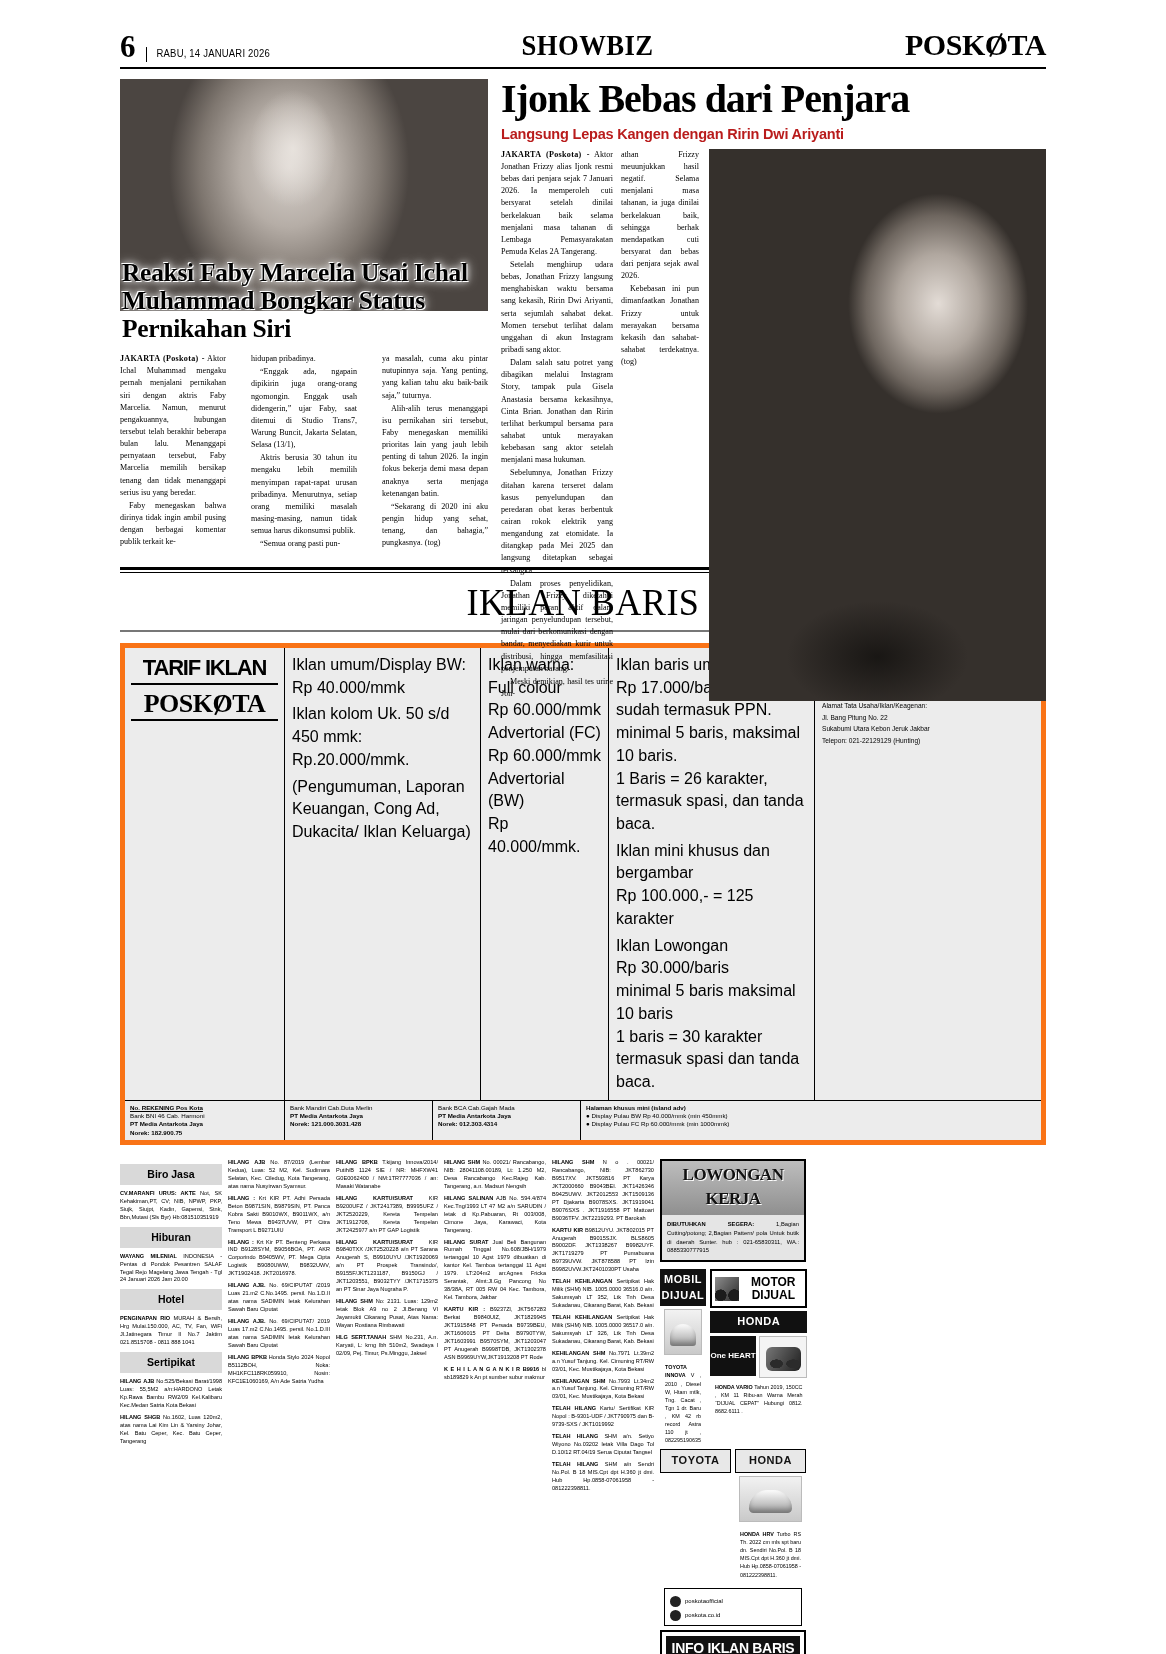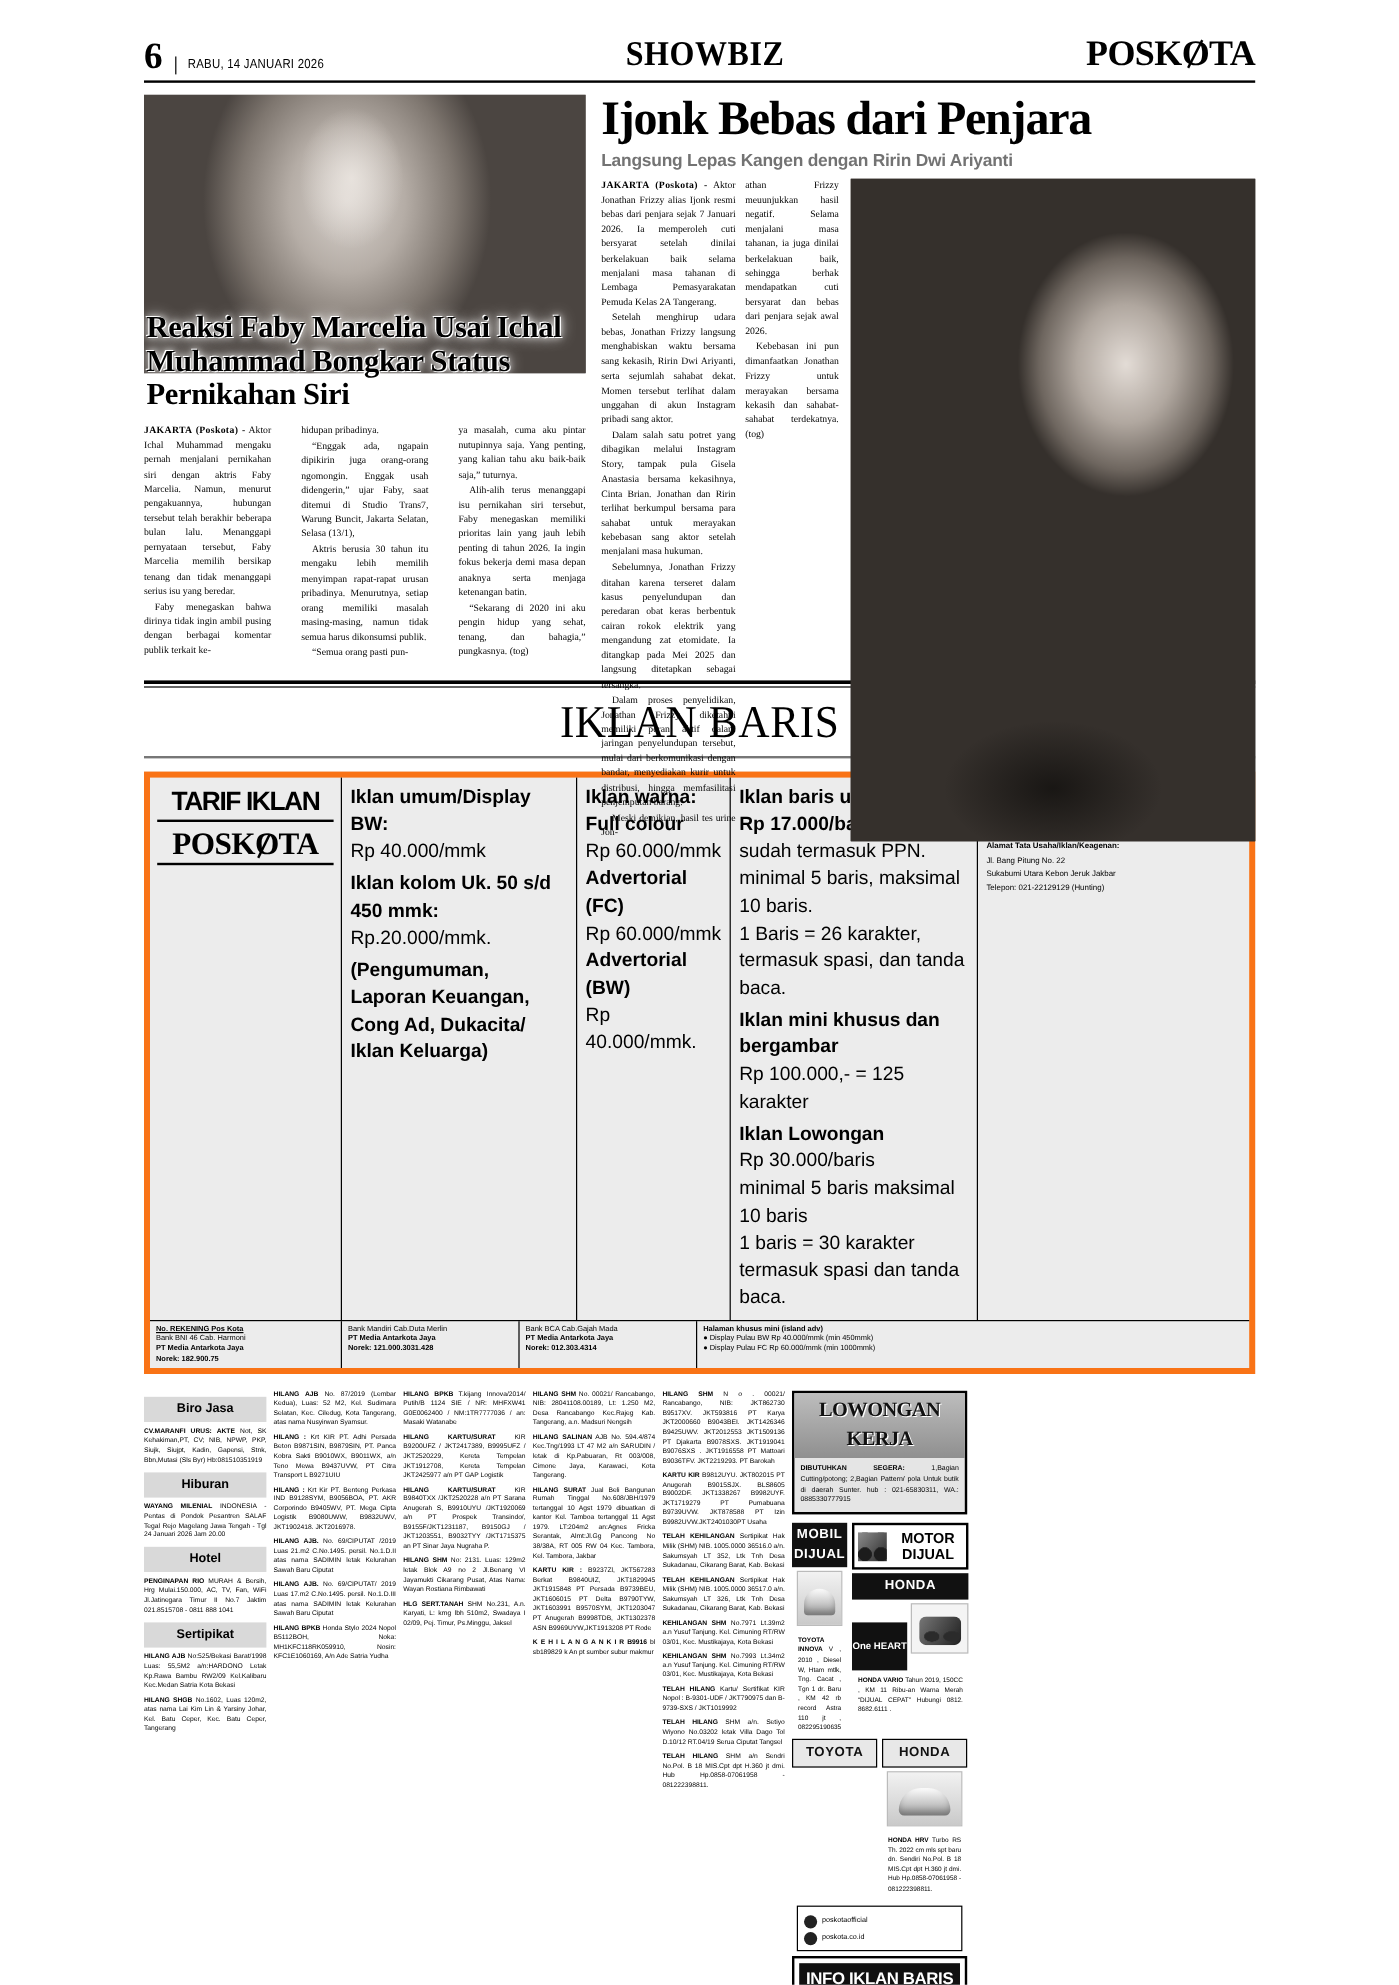--- a/index.html
+++ b/index.html
@@ -42,21 +42,21 @@
     text-shadow: 0 0 6px #fff, 0 0 12px #fff, 1px 1px 0 #fff, -1px -1px 0 #fff;
   }
   .body2 { display: flex; gap: 25px; margin-top: 10px; justify-content: flex-end; }
   .bcol { width: 120px; font-family: "Liberation Serif", serif; font-size: 8.1px; line-height: 1.5; text-align: justify; }
   .bcol p { margin-bottom: 1px; text-indent: 9px; }
   .bcol p.nofirst { text-indent: 0; }
   .lead { font-weight: bold; letter-spacing: .3px; }
 
   .col-right { flex: 1; padding-left: 13px; }
   .hl-main { font-family: "Liberation Serif", serif; font-weight: bold; font-size: 40px; line-height: 1.02; letter-spacing: -1px; }
-  .sub-main { font-size: 14.5px; font-weight: bold; color: #737373; margin-top: 6px; letter-spacing: -.2px; }
+  .sub-main { font-size: 14.5px; font-weight: bold; color: #b91c1c; margin-top: 6px; letter-spacing: -.2px; }
   .right-flow { display: flex; margin-top: 7px; }
   .rcol { width: 120px; font-family: "Liberation Serif", serif; font-size: 8.1px; line-height: 1.5; text-align: justify; padding-right: 8px; }
   .rcol p { margin-bottom: 1px; text-indent: 9px; }
   .rcol p.nofirst { text-indent: 0; }
   .rcol-narrow { width: 86px; }
   .photo-ijonk {
     flex: 1; min-height: 386px; margin-left: 2px;
     background:
       radial-gradient(ellipse 90px 110px at 68% 28%, #e3dcd6 0%, #b0a79f 45%, #6e665f 80%, #35302c 100%),
       radial-gradient(ellipse 80px 100px at 30% 42%, #cfc7c0 0%, #8a827b 50%, #3c3733 100%),
@@ -75,21 +75,21 @@
   .ib-rule2 { margin: 6px 120px 0 120px; border-top: 2px solid #777; }
   .t-logo-top { padding: 7px 6px 4px 6px; }
   .tarif-word { font-weight: bold; font-size: 22px; letter-spacing: -1.2px; text-align: center; font-family: "Liberation Sans", sans-serif; border-bottom: 2px solid #000; padding-bottom: 2px; }
   .pk-word { font-family: "Liberation Serif", serif; font-weight: bold; font-size: 26px; text-align: center; letter-spacing: -.5px; position: relative; margin-top: 4px; border-bottom: 2px solid #000; }
   .pk-word .slash { position: absolute; left: 60%; top: 5px; width: 2px; height: 22px; background: #000; transform: rotate(26deg); }
   .t-col { border-right: 1px solid #000; padding: 6px 7px; line-height: 1.42; }
   .t-c1 { width: 196px; }
   .t-c2 { width: 128px; }
   .t-c3 { width: 206px; }
   .t-c4 { flex: 1; border-right: none; font-size: 6.6px; line-height: 1.75; }
-  .t-col b { font-weight: bold; }
+  .t-col b { font-weight: normal; }
   .t-col .sp { display: block; height: 4px; }
   .t-sub { display: flex; border-top: 1px solid #000; font-size: 6.2px; }
   .t-sub > div { border-right: 1px solid #000; padding: 3px 5px; line-height: 1.35; }
   .t-sub > div:last-child { border-right: none; }
   .tariff-wrap { margin: 11px 120px 0 120px; border: 5px solid #f97316; background: #ececec; }
   .tw-row { display: flex; }
   .tw-left { width: 160px; border-right: 1px solid #000; }
   .tw-right { flex: 1; display: flex; }
 
   
@@ -110,21 +110,21 @@
     text-align: center; font-family: "Liberation Serif", serif; font-weight: bold;
     font-size: 17px; letter-spacing: -.5px; padding: 2px 0 4px 0; color: #111;
     text-shadow: 1px 1px 0 #fff;
   }
   .ad-body { padding: 5px 5px; font-size: 5.8px; line-height: 1.5; text-align: justify; }
   .ad-body b { font-weight: bold; }
   .car-img { height: 46px; margin: 3px 4px; background: linear-gradient(180deg,#f2f2f2,#c9c9c9); border: 1px solid #bbb; position: relative; }
   .car-img::after { content:""; position:absolute; left:14%; right:14%; top:30%; bottom:18%; border-radius: 28px 28px 7px 7px; background: linear-gradient(180deg,#fdfdfd,#9e9e9e); box-shadow: inset 0 -4px 5px rgba(0,0,0,.25); }
   .moto-img { height: 42px; margin: 3px 4px; background: #f4f4f4; border: 1px solid #bbb; position: relative; }
   .moto-img::after { content:""; position:absolute; left:12%; right:12%; top:25%; bottom:16%; background: radial-gradient(ellipse at 30% 70%, #2b2b2b 0 18%, rgba(0,0,0,0) 19%), radial-gradient(ellipse at 78% 70%, #2b2b2b 0 18%, rgba(0,0,0,0) 19%), linear-gradient(120deg,#777,#1f1f1f); border-radius: 6px; }
-  .honda-wing { background: #111; color: #fff; display: flex; align-items: center; justify-content: center; height: 40px; font-weight: bold; font-size: 8px; margin-top: 16px; }
+  .honda-wing { background: #111; color: #fff; display: flex; align-items: center; justify-content: center; height: 40px; font-weight: bold; font-size: 8px; }
   .ad-split { display: flex; }
   .ad-split > div { flex: 1; }
   .motor-dijual-box { display: flex; align-items: center; justify-content: center; gap: 5px; padding: 5px 3px; border: 2px solid #000; }
   .motor-dijual-box .mtxt { font-weight: bold; font-size: 12px; line-height: 1.05; text-align: center; }
   .mini-moto { width: 38px; height: 24px; background: radial-gradient(circle at 24% 76%, #1c1c1c 0 22%, rgba(0,0,0,0) 23%), radial-gradient(circle at 80% 76%, #1c1c1c 0 22%, rgba(0,0,0,0) 23%), linear-gradient(130deg,#8d8d8d,#2a2a2a); }
   .poskota-pill { border: 1px solid #000; padding: 4px 5px; margin: 4px 4px; font-size: 6px; line-height: 1.5; }
   .pill-row { display: flex; align-items: center; gap: 4px; margin-top: 3px; }
   .pill-ic { width: 11px; height: 11px; border-radius: 50%; background: #222; flex: none; }
 
   

